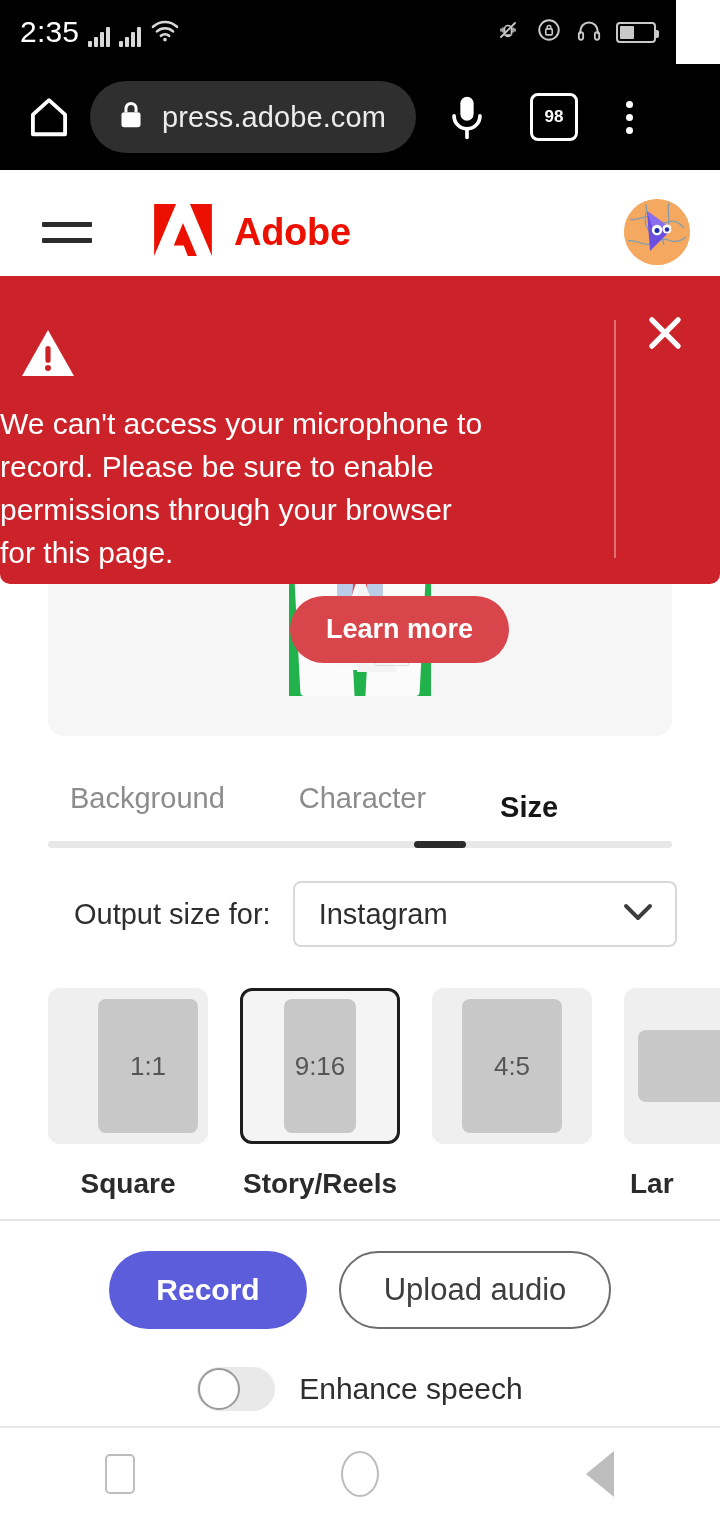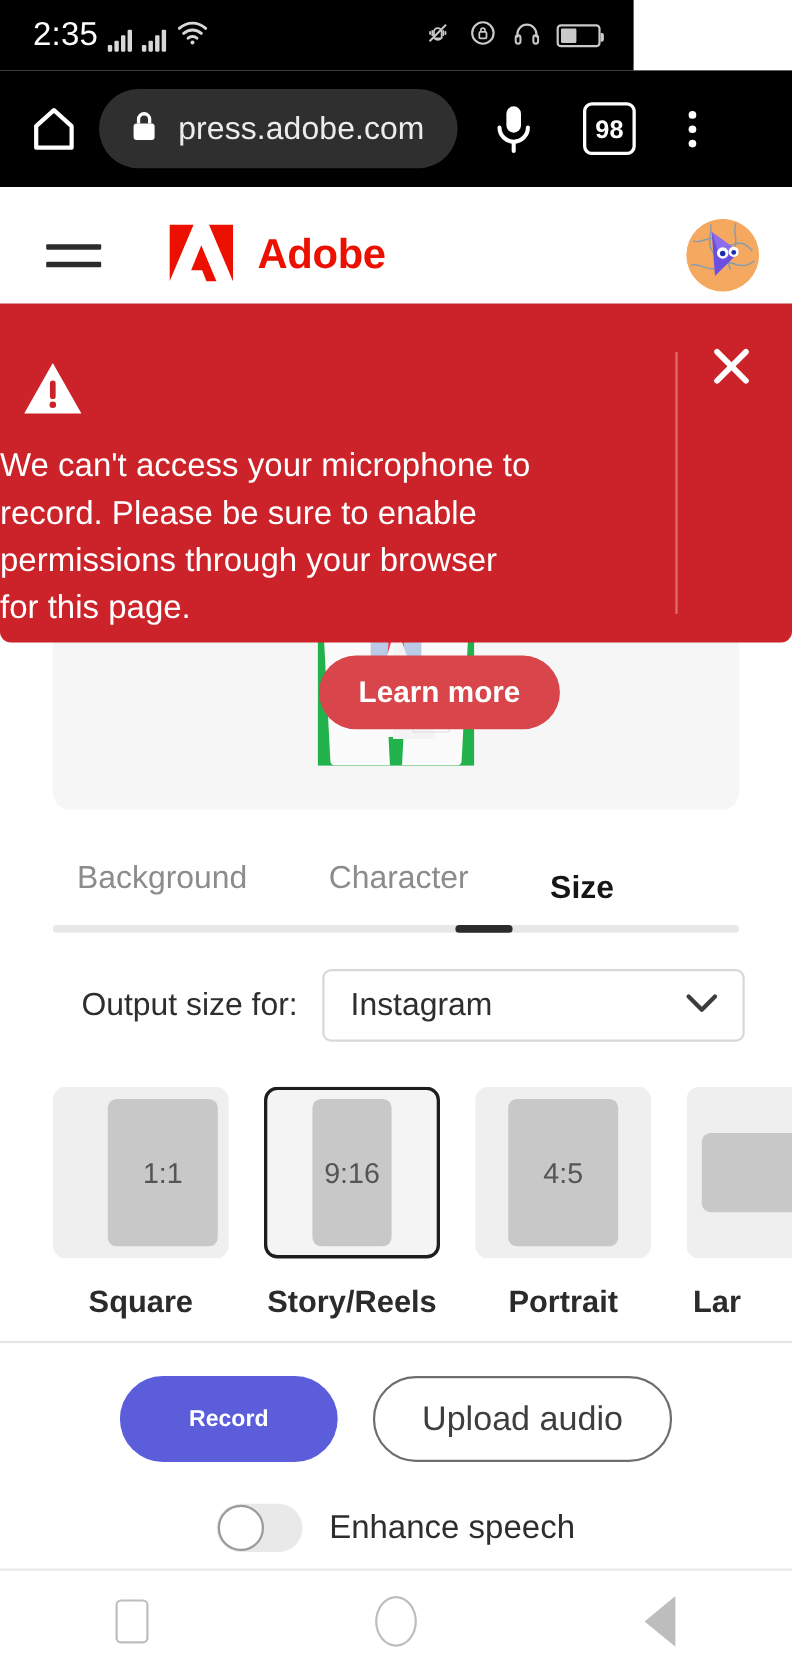--- a/index.html
+++ b/index.html
@@ -6,24 +6,24 @@
   html, body {
     width: 720px; height: 1520px;
     background: #ffffff;
     font-family: "Liberation Sans", sans-serif;
     overflow: hidden;
   }
   .phone { position: relative; width: 720px; height: 1520px; background: #fff; }
 
   
   .statusbar {
-    position: absolute; top: 0; left: 0; width: 576px; height: 64px;
+    position: absolute; top: 0; left: 0; width: 676px; height: 64px;
     background: #000; color: #fff;
     display: flex; align-items: center; justify-content: space-between;
-    padding: 0 30px;
+    padding: 0 20px;
   }
   .sb-left { display: flex; align-items: flex-end; gap: 9px; }
   .sb-time { font-size: 30px; font-weight: 400; letter-spacing: .2px; color:#fff; line-height: 1; }
   .sb-right { display: flex; align-items: center; gap: 14px; }
   .sig { display: flex; align-items: flex-end; gap: 2px; height: 22px; }
   .sig i { width: 4px; background: #d8d8d8; display: block; border-radius: 1px; }
   .sig i:nth-child(1){ height: 6px; }
   .sig i:nth-child(2){ height: 10px; }
   .sig i:nth-child(3){ height: 15px; }
   .sig i:nth-child(4){ height: 20px; }
@@ -48,21 +48,21 @@
   .urltext {
     color: #ececec; font-size: 29px; white-space: nowrap;
     margin-left: 18px; letter-spacing: .1px;
     overflow: hidden;
   }
   .mic-btn { width: 62px; height: 62px; margin-left: 20px; display:flex; align-items:center; justify-content:center; }
   .tabs-btn {
     width: 48px; height: 48px; margin-left: 32px;
     border: 3.5px solid #fff; border-radius: 8px;
     display: flex; align-items: center; justify-content: center;
-    color: #fff; font-size: 23px; font-weight: 600;
+    color: #fff; font-size: 17px; font-weight: 600;
   }
   .menu-btn { width: 50px; height: 56px; margin-left: 26px; display:flex; flex-direction:column; align-items:center; justify-content:center; gap:6px; }
   .menu-btn i { width: 7px; height: 7px; border-radius: 50%; background: #fff; display:block; }
 
   
   .pagehead {
     position: absolute; top: 170px; left: 0; width: 720px; height: 124px;
     background: #fff; display: flex; align-items: center; padding: 0 30px;
   }
   .hamburger { width: 50px; display: flex; flex-direction: column; gap: 11px; margin-left: 12px; }
@@ -193,21 +193,21 @@
   .divider-top {
     position: absolute; top: 1219px; left: 0; width: 720px; height: 2px; background: #e6e6e6;
   }
   .actions {
     position: absolute; top: 1248px; left: 0; width: 720px; height: 84px;
     display: flex; align-items: center; justify-content: center; gap: 32px;
   }
   .btn-record {
     background: #5b5ddb; color: #fff; border: none; border-radius: 42px;
     font-family: "Liberation Sans", sans-serif;
-    font-size: 21px; font-weight: 700; width: 198px; height: 78px; cursor: pointer;
+    font-size: 30px; font-weight: 700; width: 198px; height: 78px; cursor: pointer;
   }
   .btn-upload {
     background: #fff; color: #3e3e3e; border: 2.5px solid #6e6e6e; border-radius: 42px;
     font-family: "Liberation Sans", sans-serif;
     font-size: 31px; font-weight: 400; width: 272px; height: 78px; cursor: pointer;
   }
   .enhance {
     position: absolute; top: 1360px; left: 0; width: 720px; height: 58px;
     display: flex; align-items: center; justify-content: center; gap: 24px;
   }
@@ -425,21 +425,20 @@
     <div class="ratio r-9-16">
       <div class="ratio-card selected">
         <div class="ratio-inner">9:16</div>
       </div>
       <div class="ratio-label">Story/Reels</div>
     </div>
     <div class="ratio r-4-5">
       <div class="ratio-card">
         <div class="ratio-inner">4:5</div>
       </div>
-      <div class="ratio-label">Portrait</div>
     </div>
     <div class="ratio r-16-9 partial">
       <div class="ratio-card">
         <div class="ratio-inner"></div>
       </div>
       <div class="ratio-label">Lar</div>
     </div>
   </div>
 
   <div class="divider-top"></div>

